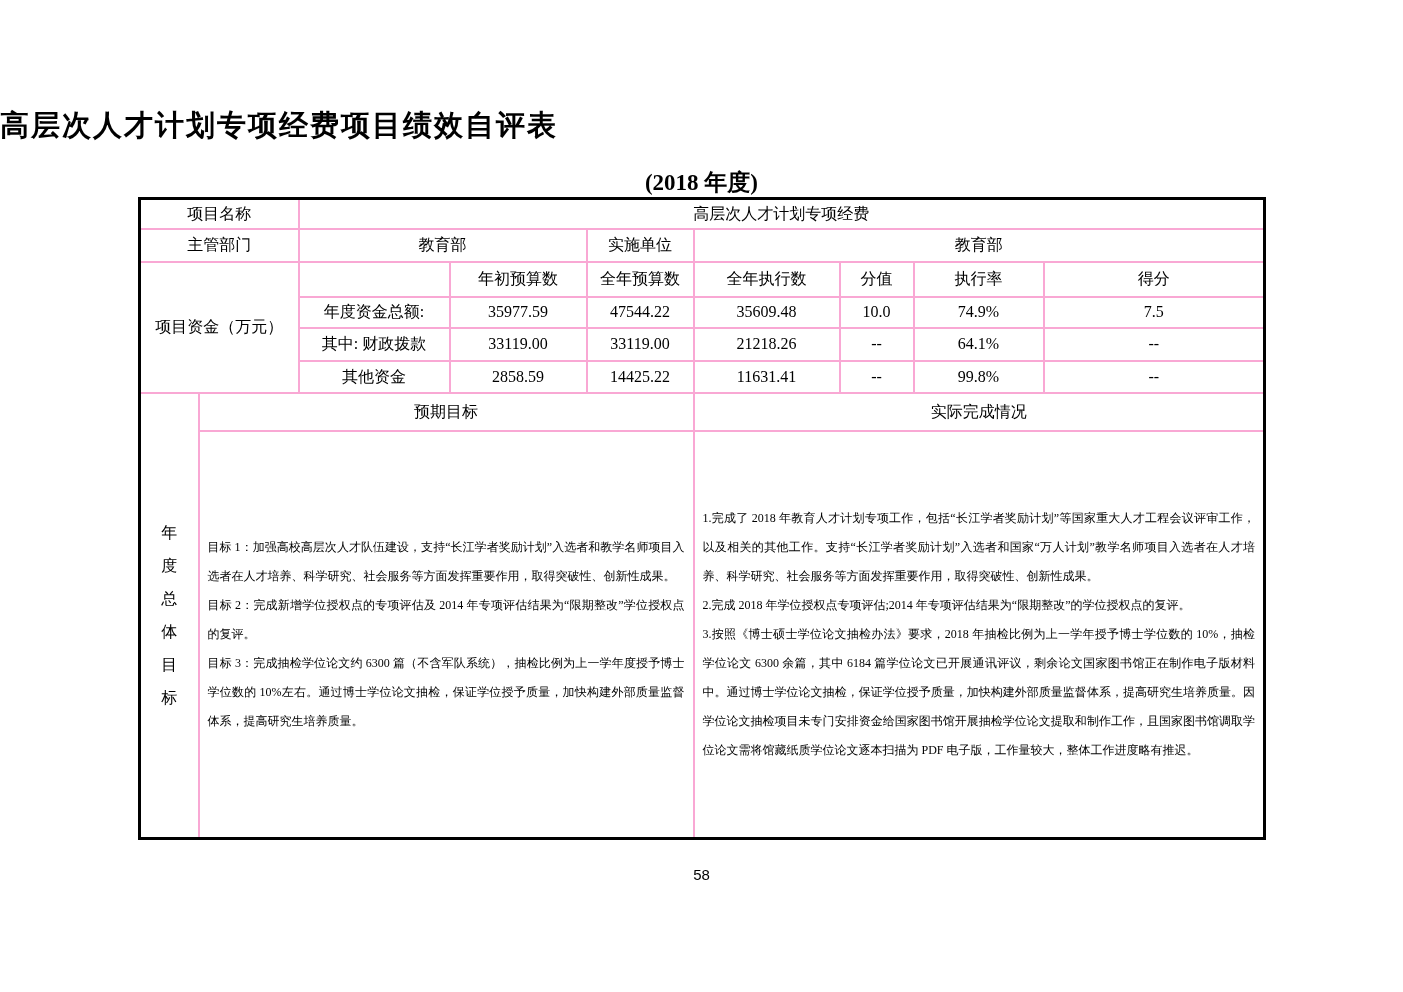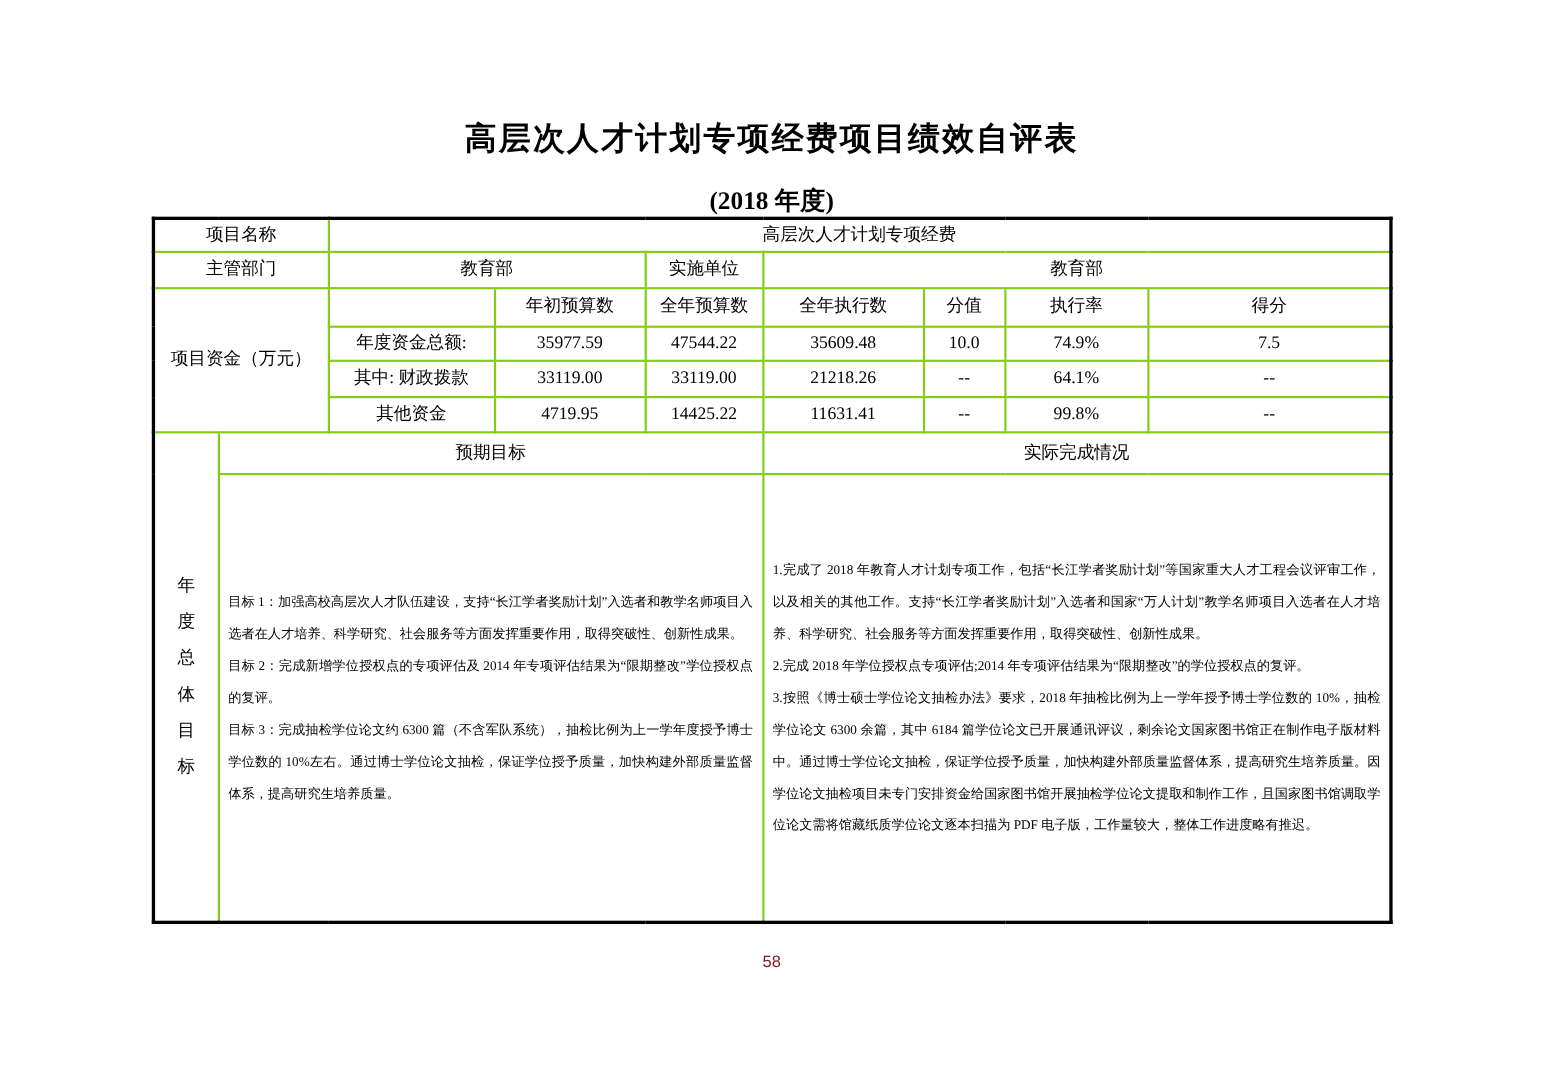--- a/index.html
+++ b/index.html
@@ -14,21 +14,21 @@
     background: #ffffff;
     color: #000000;
     font-family: "Liberation Serif", "DejaVu Serif", serif;
     overflow: hidden;
   }
   .doc-title {
     position: absolute;
     top: 106px;
     left: 0;
     width: 100%;
-    text-align: center;
+    text-align: left;
     font-size: 29px;
     font-weight: bold;
     letter-spacing: 2px;
   }
   .doc-subtitle {
     position: absolute;
     top: 167px;
     left: 0;
     width: 100%;
     text-align: center;
@@ -38,21 +38,21 @@
   table.eval {
     position: absolute;
     left: 138px;
     top: 197px;
     width: 1125px;
     border-collapse: collapse;
     table-layout: fixed;
     border: 3px solid #000000;
   }
   table.eval td {
-    border: 2px solid #84cc16;
+    border: 2px solid #f9a8d4;
     font-size: 16px;
     padding: 0 8px;
     vertical-align: middle;
     overflow: hidden;
     line-height: 1.35;
   }
   td.c { text-align: center; }
   td.l { text-align: center; }
   td.rowlabel { padding-left: 10px; }
   td.vertlabel {
@@ -75,21 +75,21 @@
     font-size: 12px;
   }
   .page-number {
     position: absolute;
     top: 866px;
     left: 0;
     width: 100%;
     text-align: center;
     font-size: 15px;
     font-family: "Liberation Sans", sans-serif;
-    color: #7f1d1d;
+    color: #000000;
   }
 </style>
 </head>
 <body>
 
 <div class="page">
 
   <div class="doc-title">高层次人才计划专项经费项目绩效自评表</div>
   <div class="doc-subtitle">(2018 年度)</div>
 
@@ -145,21 +145,21 @@
       <td class="c">33119.00</td>
       <td class="c">33119.00</td>
       <td class="c">21218.26</td>
       <td class="c">--</td>
       <td class="c">64.1%</td>
       <td class="c">--</td>
     </tr>
 
     <tr style="height:32px">
       <td class="l rowlabel">其他资金</td>
-      <td class="c">4719.95</td>
+      <td class="c">2858.59</td>
       <td class="c">14425.22</td>
       <td class="c">11631.41</td>
       <td class="c">--</td>
       <td class="c">99.8%</td>
       <td class="c">--</td>
     </tr>
 
     <tr style="height:38px">
       <td rowspan="2" class="vertlabel">
         <div>年度</div>

